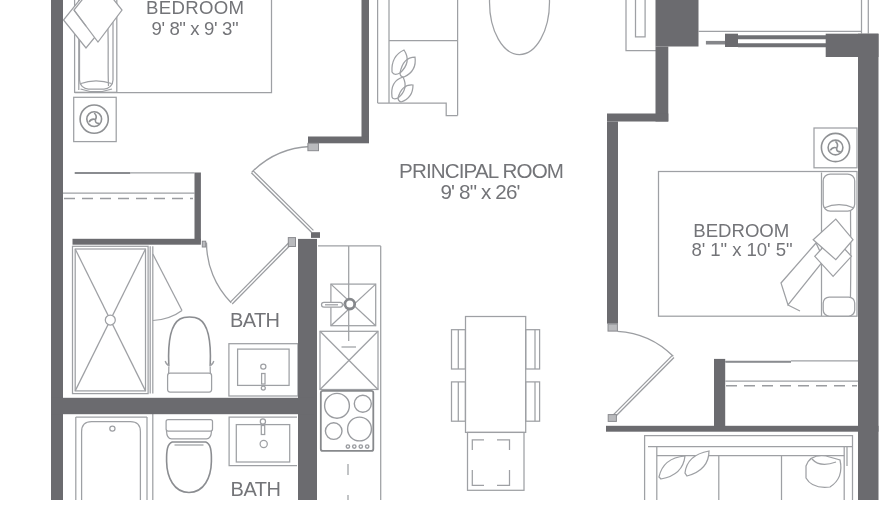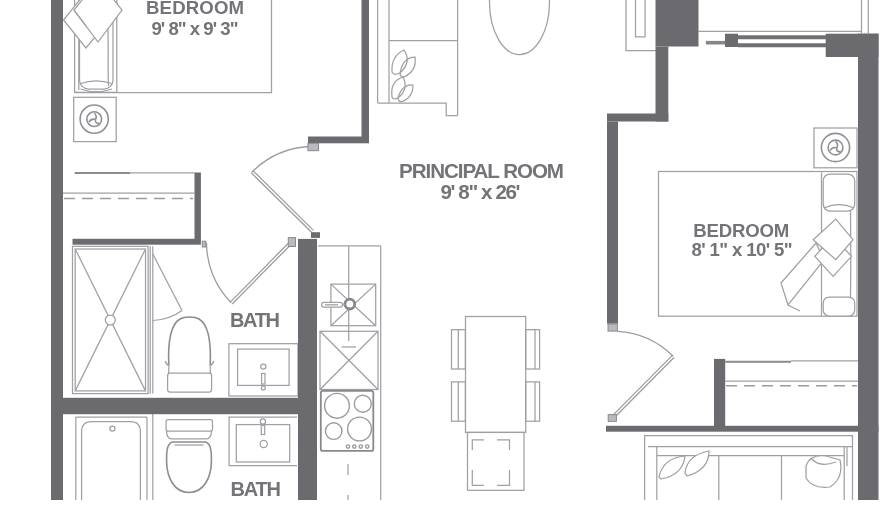--- a/index.html
+++ b/index.html
@@ -1,16 +1,16 @@
 <!DOCTYPE html>
 <html><head>
 <meta charset="utf-8">
 <style>
   html,body{margin:0;padding:0;background:#ffffff;}
-  .wrap{width:896px;height:500px;position:relative;overflow:hidden;background:#1d4ed8;opacity:0.999;font-weight:bold;}
+  .wrap{width:896px;height:500px;position:relative;overflow:hidden;background:#1d4ed8;opacity:0.999;}
   text{font-family:"Liberation Sans",sans-serif;fill:#737478;}
 </style>
 </head>
 <body>
 <div class="wrap">
 <svg width="896" height="512" viewBox="0 0 896 512">
   <rect x="0" y="0" width="896" height="512" fill="#ffffff"></rect>
 
   <g fill="none" stroke="#9ea0a4" stroke-width="1.25">
 

